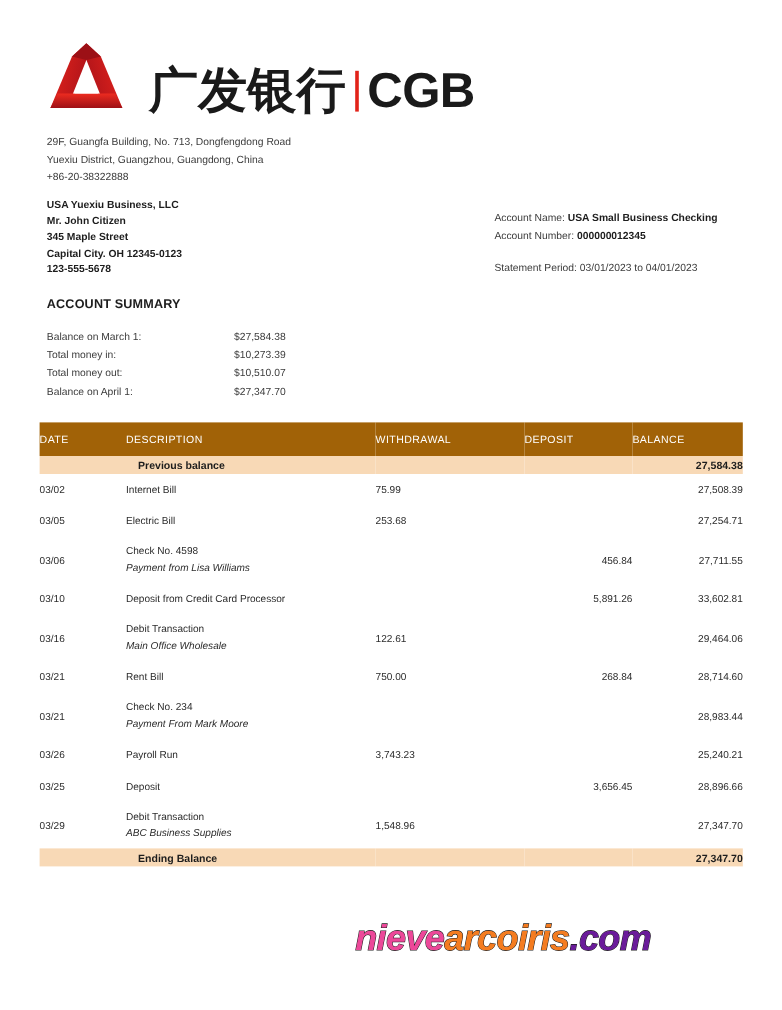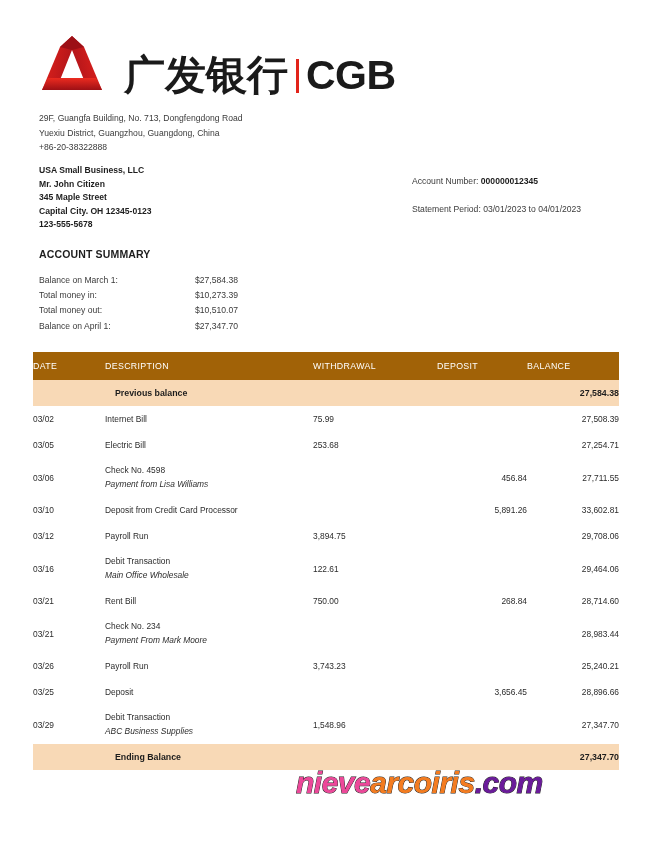--- a/index.html
+++ b/index.html
@@ -182,21 +182,21 @@
   .desc-main { display: block; line-height: 13px; }
   .desc-sub  {
     display: block;
     font-style: italic;
     line-height: 15px;
     color: #2c2c2c;
   }
 
   tr.band td {
     background: #f8d9b6;
-    height: 26px;
+    height: 15px;
     font-weight: 700;
     color: #1d1d1d;
     font-size: 8.8px;
   }
   tr.band td.d-desc { padding-left: 10px; }
 
   .bal-bottom { vertical-align: bottom; padding-bottom: 3px; }
   .with-top   { vertical-align: top; padding-top: 6px; }
   .desc-top   { vertical-align: top; padding-top: 4px; }
   .date-mid   { vertical-align: middle; }
@@ -260,28 +260,32 @@
     </div>
   </div>
 
   <div class="bank-address">
     <div>29F, Guangfa Building, No. 713, Dongfengdong Road</div>
     <div>Yuexiu District, Guangzhou, Guangdong, China</div>
     <div>+86-20-38322888</div>
   </div>
 
   <div class="customer-block">
-    <div>USA Small Business, LLC</div>
+    <div>USA Yuexiu Business, LLC</div>
     <div>Mr. John Citizen</div>
     <div>345 Maple Street</div>
     <div>Capital City. OH 12345-0123</div>
     <div>123-555-5678</div>
   </div>
 
   <div class="account-info">
+    <div>
+      <span class="lbl">Account Name:</span>
+      <span class="val">USA Small Business Checking</span>
+    </div>
     <div>
       <span class="lbl">Account Number:</span>
       <span class="val">000000012345</span>
     </div>
     <div class="period">Statement Period: 03/01/2023 to 04/01/2023</div>
   </div>
 
   <div class="summary-title">ACCOUNT SUMMARY</div>
   <table class="summary-table">
     <tbody>
@@ -360,27 +364,20 @@
         </tr>
 
         <tr class="row">
           <td class="d-date">03/10</td>
           <td class="d-desc">Deposit from Credit Card Processor</td>
           <td class="d-with"></td>
           <td class="d-dep">5,891.26</td>
           <td class="d-bal">33,602.81</td>
         </tr>
 
-        <tr class="row">
-          <td class="d-date">03/12</td>
-          <td class="d-desc">Payroll Run</td>
-          <td class="d-with">3,894.75</td>
-          <td class="d-dep"></td>
-          <td class="d-bal">29,708.06</td>
-        </tr>
 
         <tr class="row tall">
           <td class="d-date date-mid">03/16</td>
           <td class="d-desc desc-top">
             <span class="desc-main">Debit Transaction</span>
             <span class="desc-sub">Main Office Wholesale</span>
           </td>
           <td class="d-with with-top">122.61</td>
           <td class="d-dep with-top"></td>
           <td class="d-bal with-top">29,464.06</td>

